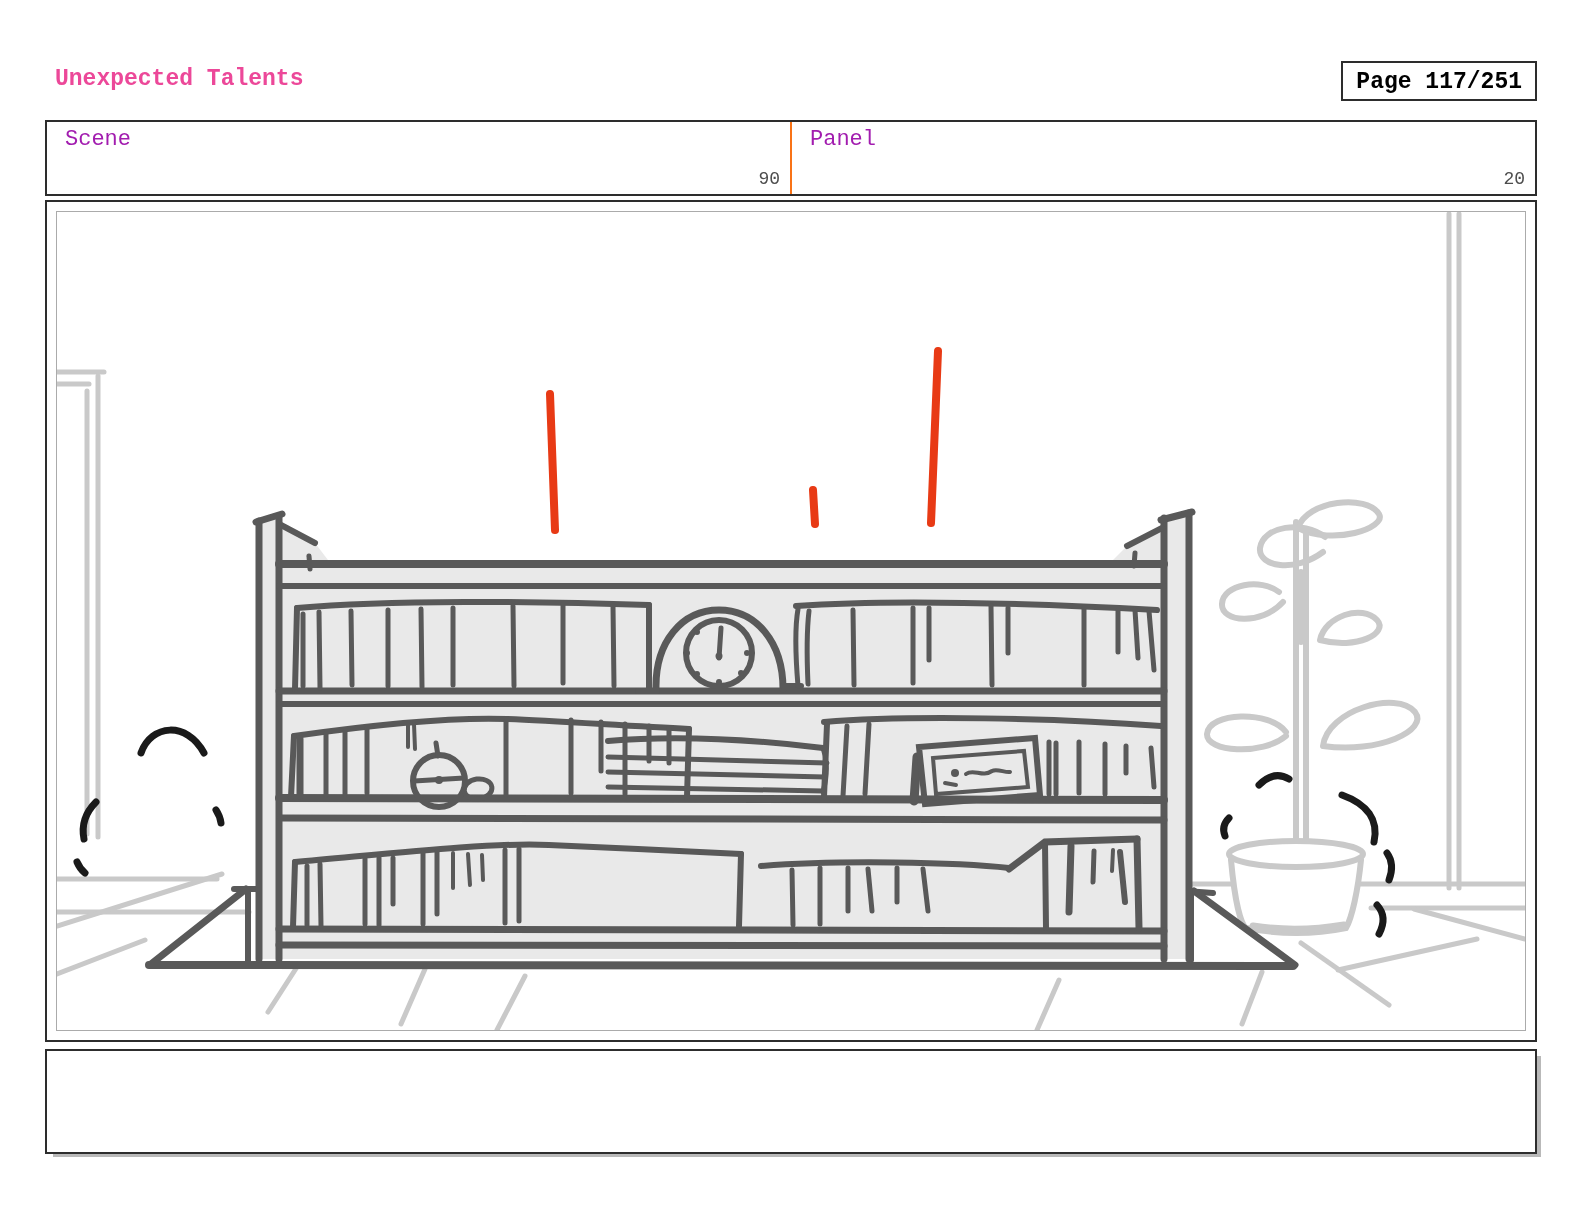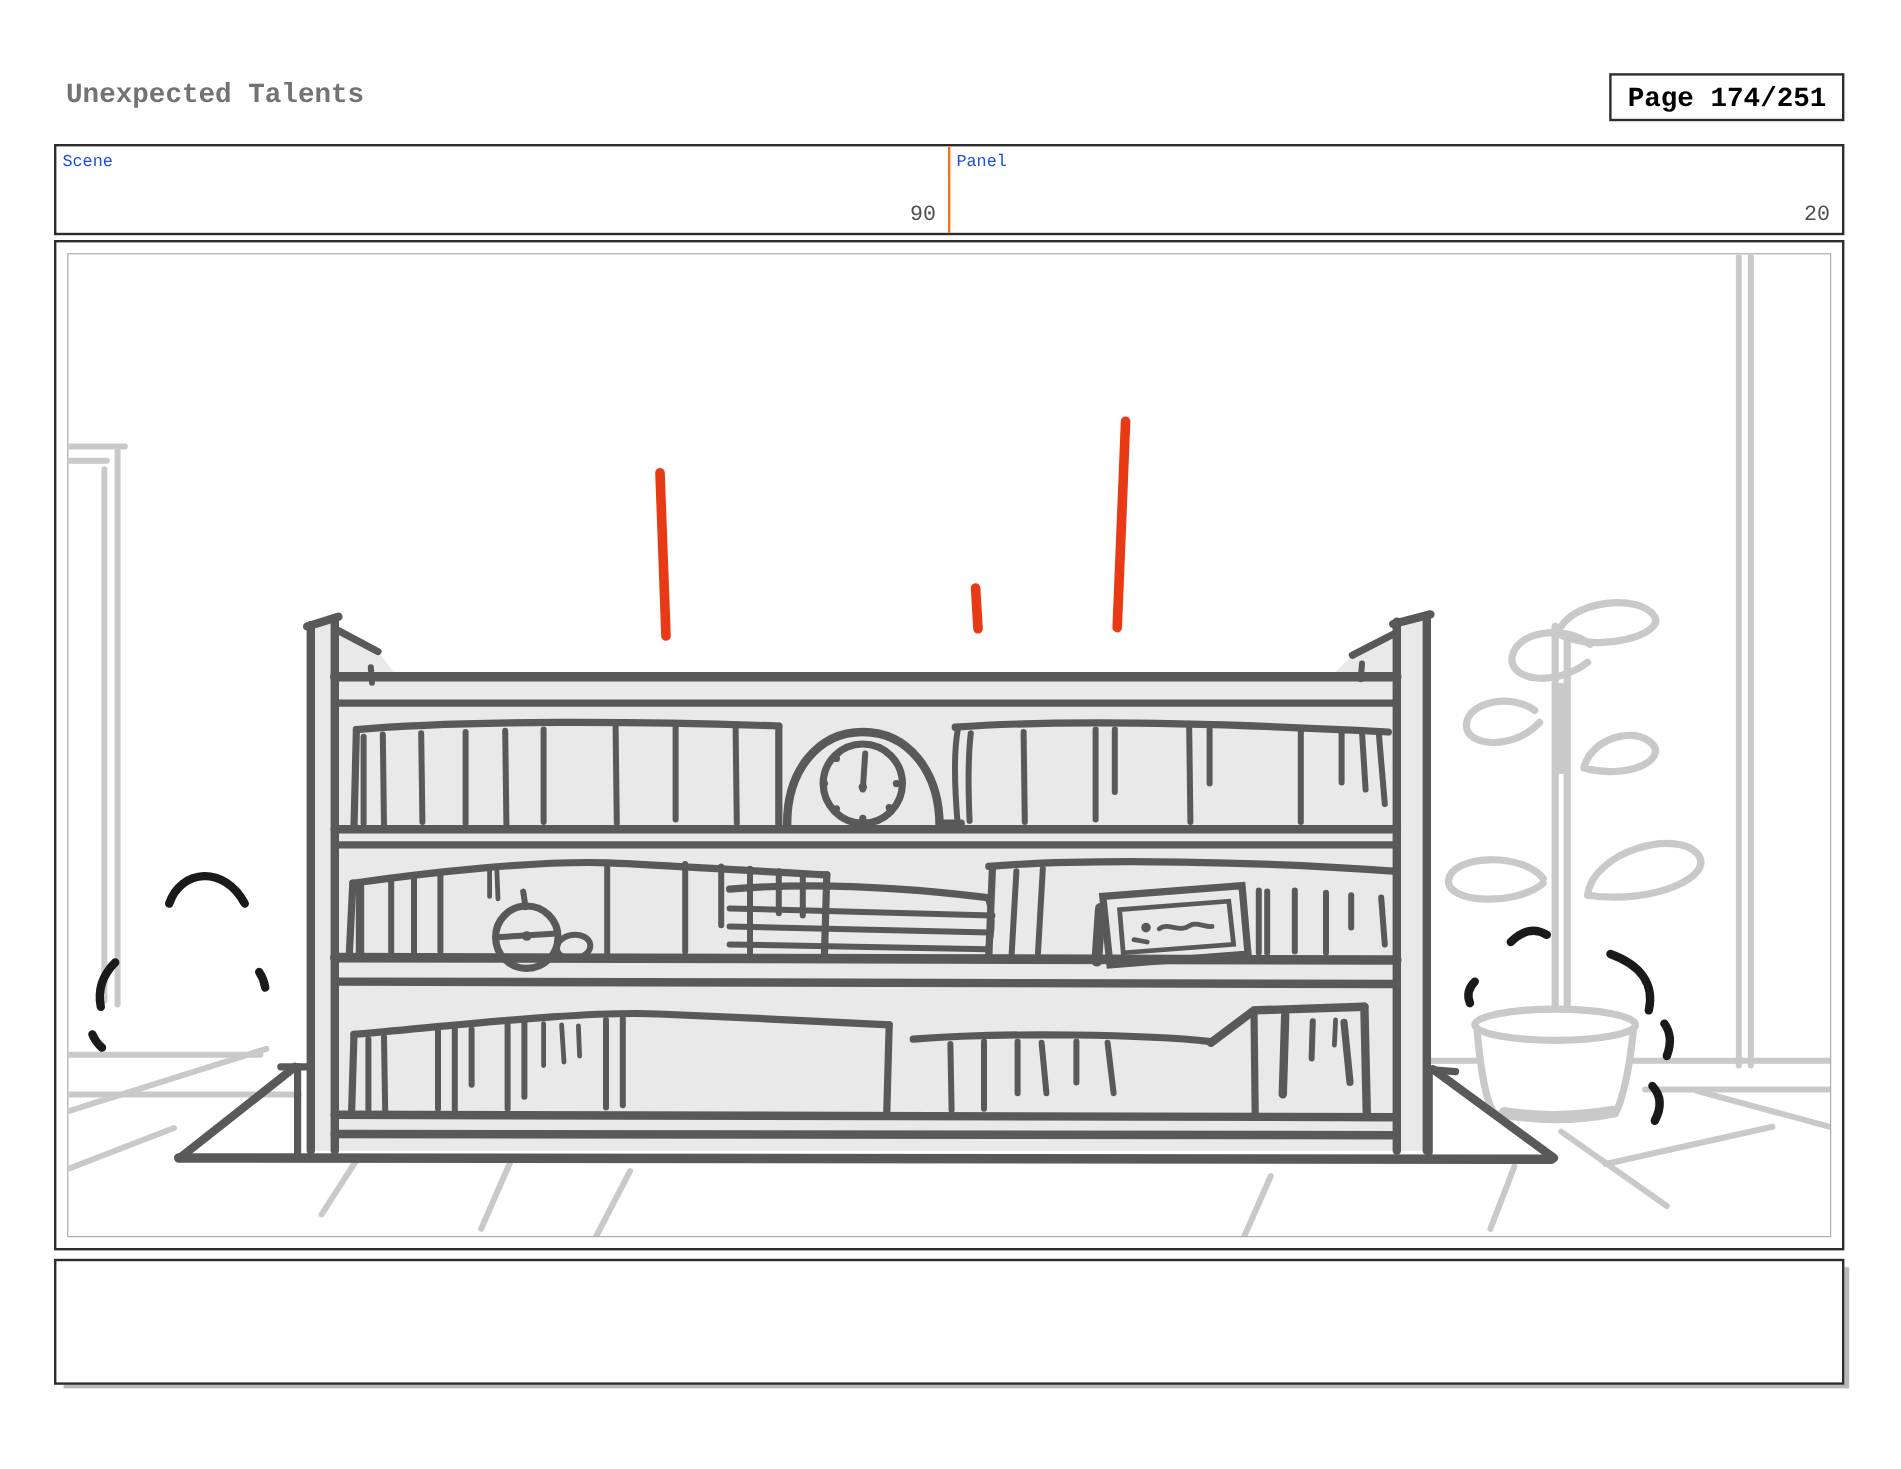--- a/index.html
+++ b/index.html
@@ -5,21 +5,21 @@
   html, body { margin: 0; padding: 0; }
   body {
     width: 1584px; height: 1224px;
     background: #ffffff;
     position: relative;
     font-family: "Liberation Mono", "DejaVu Sans Mono", monospace;
     overflow: hidden;
   }
   .title {
     position: absolute; left: 55px; top: 66px;
-    font-size: 23px; font-weight: bold; color: #737373;
+    font-size: 23px; font-weight: bold; color: #ec4899;
     white-space: pre;
   }
   .page-box {
     position: absolute; right: 47px; top: 61px;
     height: 40px; line-height: 38px;
     padding: 0 13px;
     border: 2px solid #2d2d2d;
     font-size: 23px; font-weight: bold; color: #000;
     box-sizing: border-box;
     background: #fff;
@@ -28,22 +28,22 @@
     position: absolute; left: 45px; top: 120px;
     width: 1492px; height: 76px;
     border: 2px solid #2d2d2d;
     box-sizing: border-box;
     display: flex;
     background: #fff;
   }
   .meta-cell { flex: 1 1 50%; position: relative; }
   .meta-cell.divided { border-left: 2px solid #f97316; }
   .meta-label {
-    position: absolute; top: 5px; left: 5px;
-    font-size: 14px; color: #1d4ed8;
+    position: absolute; top: 5px; left: 18px;
+    font-size: 22px; color: #a21caf;
   }
   .meta-value {
     position: absolute; bottom: 5px; right: 10px;
     font-size: 18px; color: #4d4d4d;
   }
   .board-panel {
     position: absolute; left: 45px; top: 200px;
     width: 1492px; height: 842px;
     border: 2px solid #2d2d2d;
     box-sizing: border-box;
@@ -63,21 +63,21 @@
     box-shadow: 6px 5px 0 -2px #b9b9b9;
   }
 </style>
 </head>
 <body>
 
 <div class="page">
 
   <div class="title">Unexpected Talents</div>
 
-  <div class="page-box">Page 174/251</div>
+  <div class="page-box">Page 117/251</div>
 
   <div class="meta-row">
     <div class="meta-cell">
       <span class="meta-label">Scene</span>
       <span class="meta-value">90</span>
     </div>
     <div class="meta-cell divided">
       <span class="meta-label">Panel</span>
       <span class="meta-value">20</span>
     </div>

